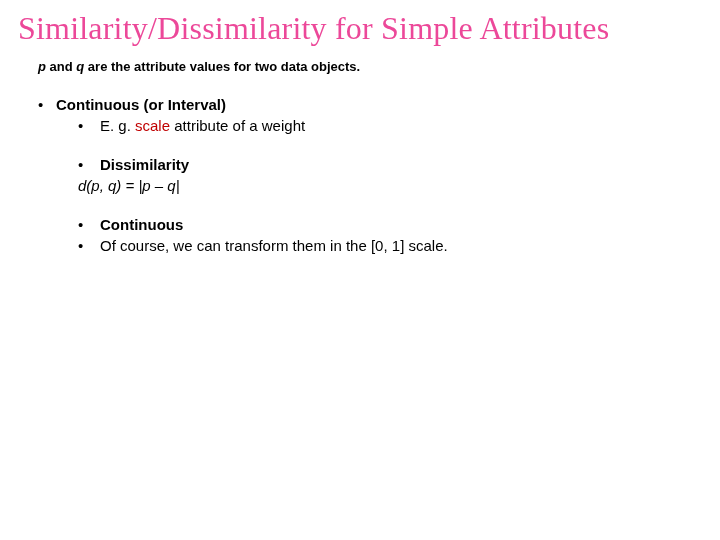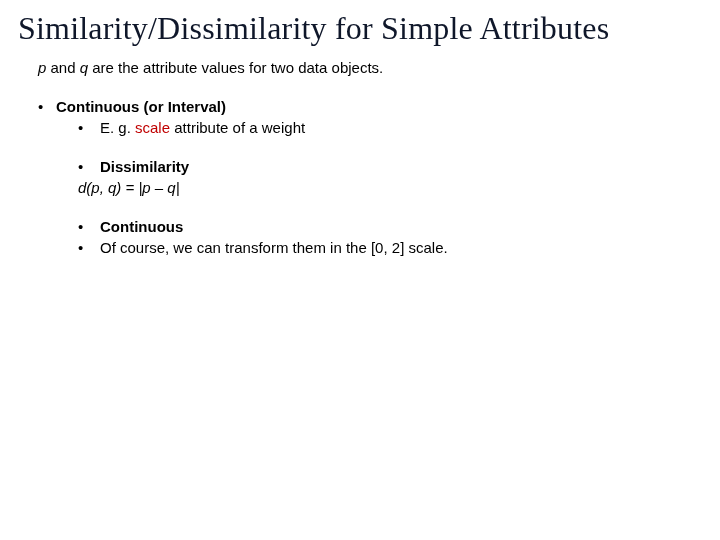--- a/index.html
+++ b/index.html
@@ -14,28 +14,29 @@
   .slide {
     box-sizing: border-box;
     width: 720px;
     height: 540px;
     padding: 10px 18px 18px 18px;
     position: relative;
   }
   .title {
     font-family: "Times New Roman", Times, serif;
     font-size: 32px;
-    color: #0f172a;
+    color: #ec4899;
     margin: 0 0 12px 0;
     font-weight: normal;
     letter-spacing: 0.2px;
   }
   .subtitle {
-    font-size: 15px;
+    font-size: 13px;
     margin: 0 0 22px 20px;
+    font-weight: bold;
   }
   .subtitle .var {
     font-style: italic;
   }
   .bullet-row {
     display: flex;
     align-items: flex-start;
     font-size: 15px;
     margin-left: 20px;
     margin-bottom: 4px;
@@ -100,18 +101,18 @@
     </div>
     <div class="formula-line after-tight">d(p, q) = |p – q|</div>
 
     <div class="sub-row tight">
       <span class="sub-dot">•</span>
       <span class="bold">Continuous</span>
     </div>
 
     <div class="sub-row">
       <span class="sub-dot">•</span>
-      <span>Of course, we can transform them in the [0, 2] scale.</span>
+      <span>Of course, we can transform them in the [0, 1] scale.</span>
     </div>
 
   </div>
 
 </div>
 
 </body></html>

